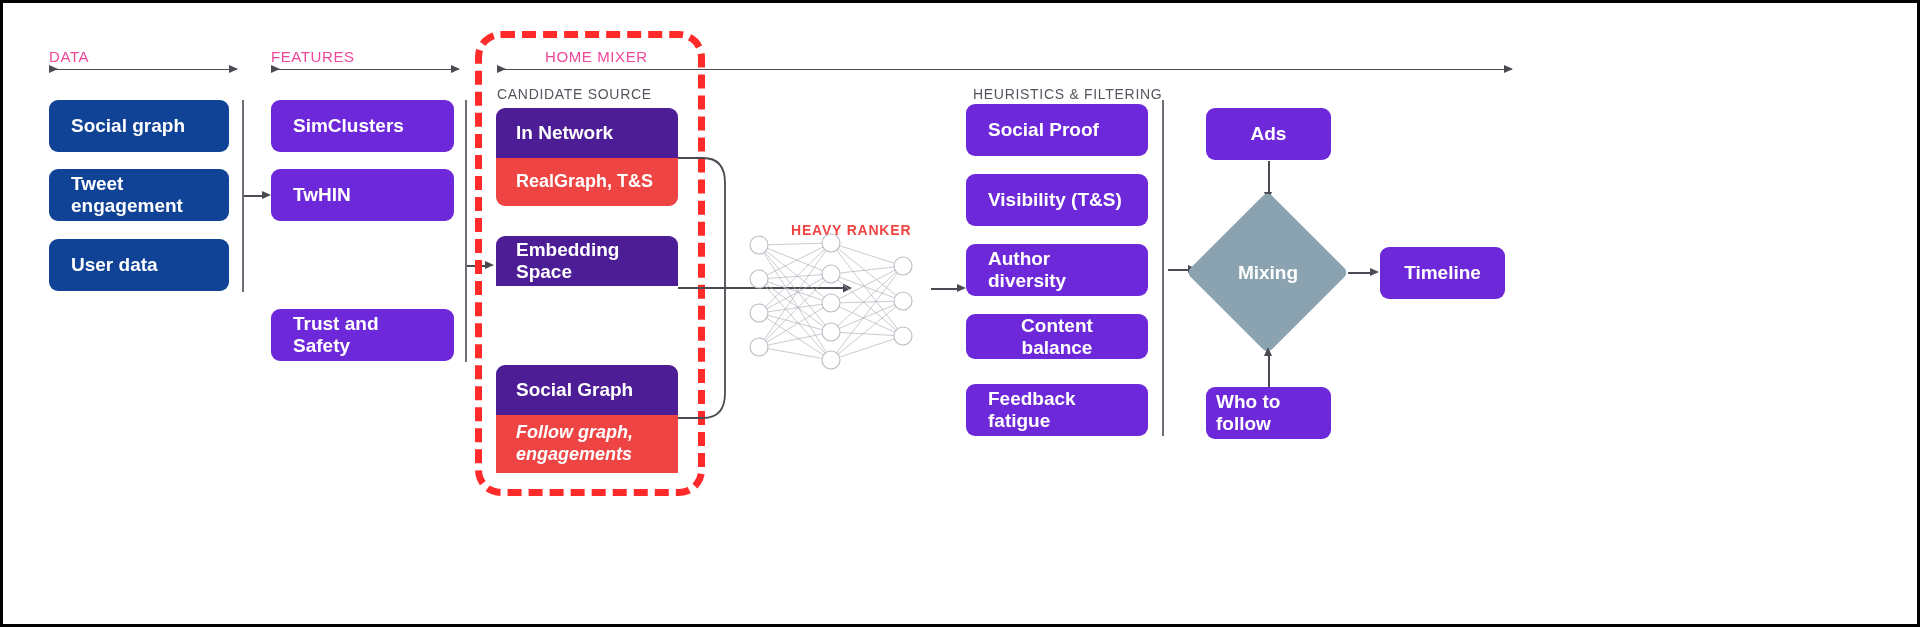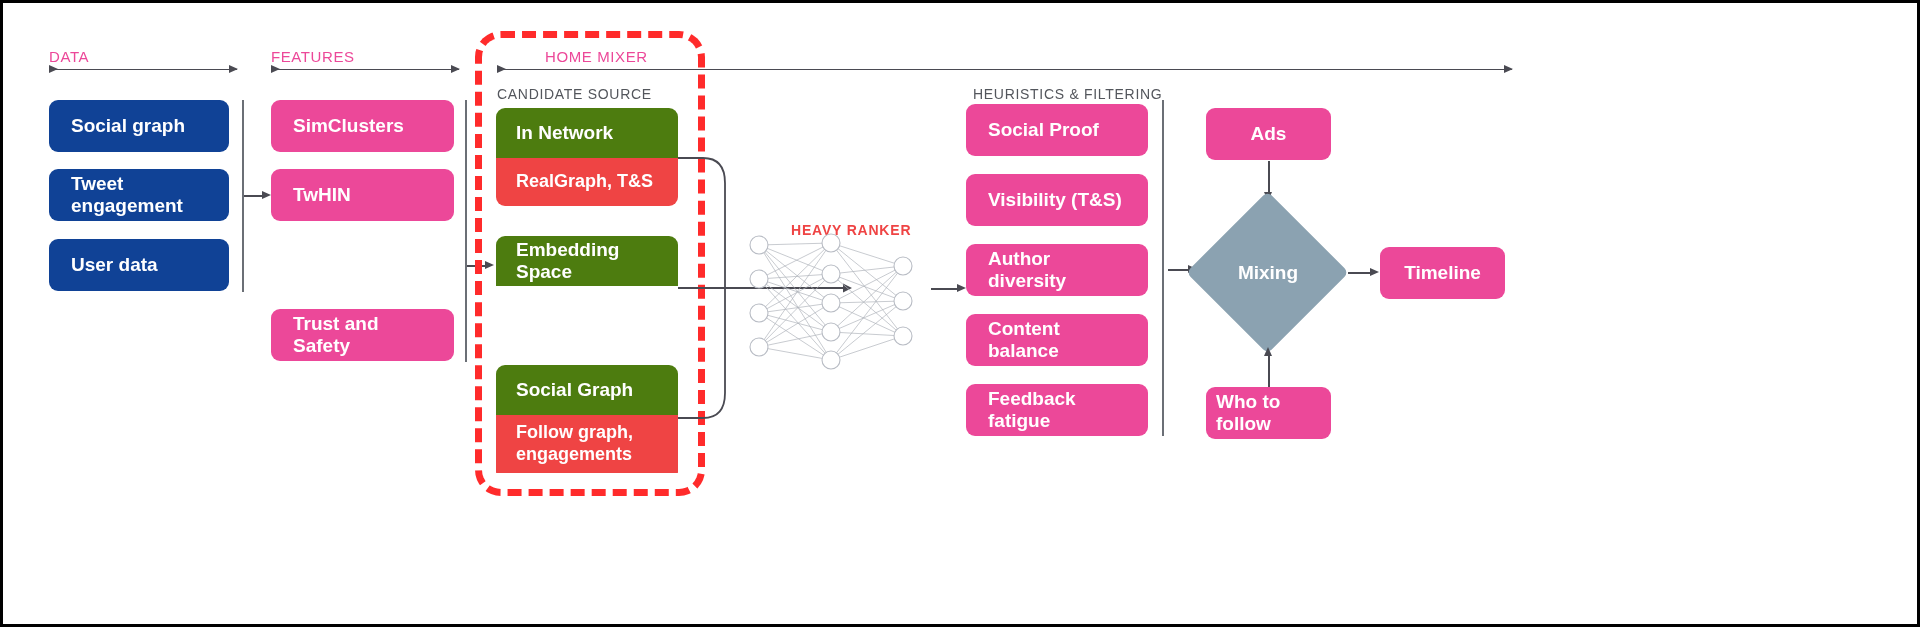--- a/index.html
+++ b/index.html
@@ -70,32 +70,32 @@
     border-radius: 9px;
     display: flex;
     align-items: center;
     color: #ffffff;
     font-size: 19px;
     font-weight: bold;
     box-sizing: border-box;
     padding: 0 22px;
   }
   .card.navy   { background: #104296; }
-  .card.blue   { background: #ec4899; }
+  .card.blue   { background: #6d28d9; }
   .card.center { justify-content: center; padding: 8px 10px; }
 
   
   .cs-card {
     position: absolute;
     border-radius: 9px;
     overflow: hidden;
     box-sizing: border-box;
   }
   .cs-top {
-    background: #4d7c0f;
+    background: #4c1d95;
     color: #ffffff;
     font-size: 19px;
     font-weight: bold;
     display: flex;
     align-items: center;
     padding: 0 20px;
     box-sizing: border-box;
   }
   .cs-bot {
     background: #ef4444;
@@ -235,21 +235,21 @@
     <div class="cs-top" style="height:50px;">In Network</div>
     <div class="cs-bot" style="height:48px;">RealGraph, T&amp;S</div>
   </div>
 
   <div class="cs-card" style="left:493px; top:233px; width:182px; height:98px;">
     <div class="cs-top" style="height:50px;">Embedding Space</div>
   </div>
 
   <div class="cs-card" style="left:493px; top:362px; width:182px; height:116px;">
     <div class="cs-top" style="height:50px;">Social Graph</div>
-    <div class="cs-bot" style="height:58px;">Follow graph,
+    <div class="cs-bot" style="height:58px;font-style:italic;">Follow graph,
 engagements</div>
   </div>
 
   <svg class="curve-svg" style="left:670px; top:140px;" width="250" height="300" viewBox="0 0 250 300">
     <path d="M 5 15 L 30 15 Q 52 15 52 40 L 52 250 Q 52 275 30 275 L 5 275" fill="none" stroke="#4a4a52" stroke-width="1.8"></path>
     <path d="M 5 145 L 52 145" fill="none" stroke="#4a4a52" stroke-width="1.8"></path>
     <path d="M 52 145 L 170 145" fill="none" stroke="#4a4a52" stroke-width="1.8"></path>
     <polygon points="170,140.4 179,145 170,149.6" fill="#4a4a52"></polygon>
   </svg>
 
@@ -308,21 +308,21 @@
         <circle cx="162" cy="70" r="9"></circle>
       <circle cx="162" cy="105" r="9"></circle>
     </g>
   </svg>
 
   <div class="arrow-h" style="left:928px; top:285px; width:28px;"></div>
 
   <div class="card blue" style="left:963px; top:101px; width:182px; height:52px;">Social Proof</div>
   <div class="card blue" style="left:963px; top:171px; width:182px; height:52px;">Visibility (T&amp;S)</div>
   <div class="card blue" style="left:963px; top:241px; width:182px; height:52px;">Author diversity</div>
-  <div class="card blue" style="left:963px; top:311px; width:182px; height:52px;">Content balance</div>
+  <div class="card blue" style="left:963px; top:311px; width:182px; height:45px;text-align:center;">Content balance</div>
   <div class="card blue" style="left:963px; top:381px; width:182px; height:52px;">Feedback fatigue</div>
 
   <div class="vdiv" style="left:1159px; top:97px; height:336px;"></div>
   <div class="arrow-h" style="left:1165px; top:266px; width:22px;"></div>
 
   <div class="card blue center" style="left:1203px; top:105px; width:125px; height:52px;">Ads</div>
   <div class="arrow-v-down" style="left:1265px; top:158px; height:32px;"></div>
 
   <div class="diamond" style="left:1207px; top:212px; width:115px; height:115px;"></div>
   <div class="diamond-label" style="left:1205px; top:259px; width:120px;">Mixing</div>

